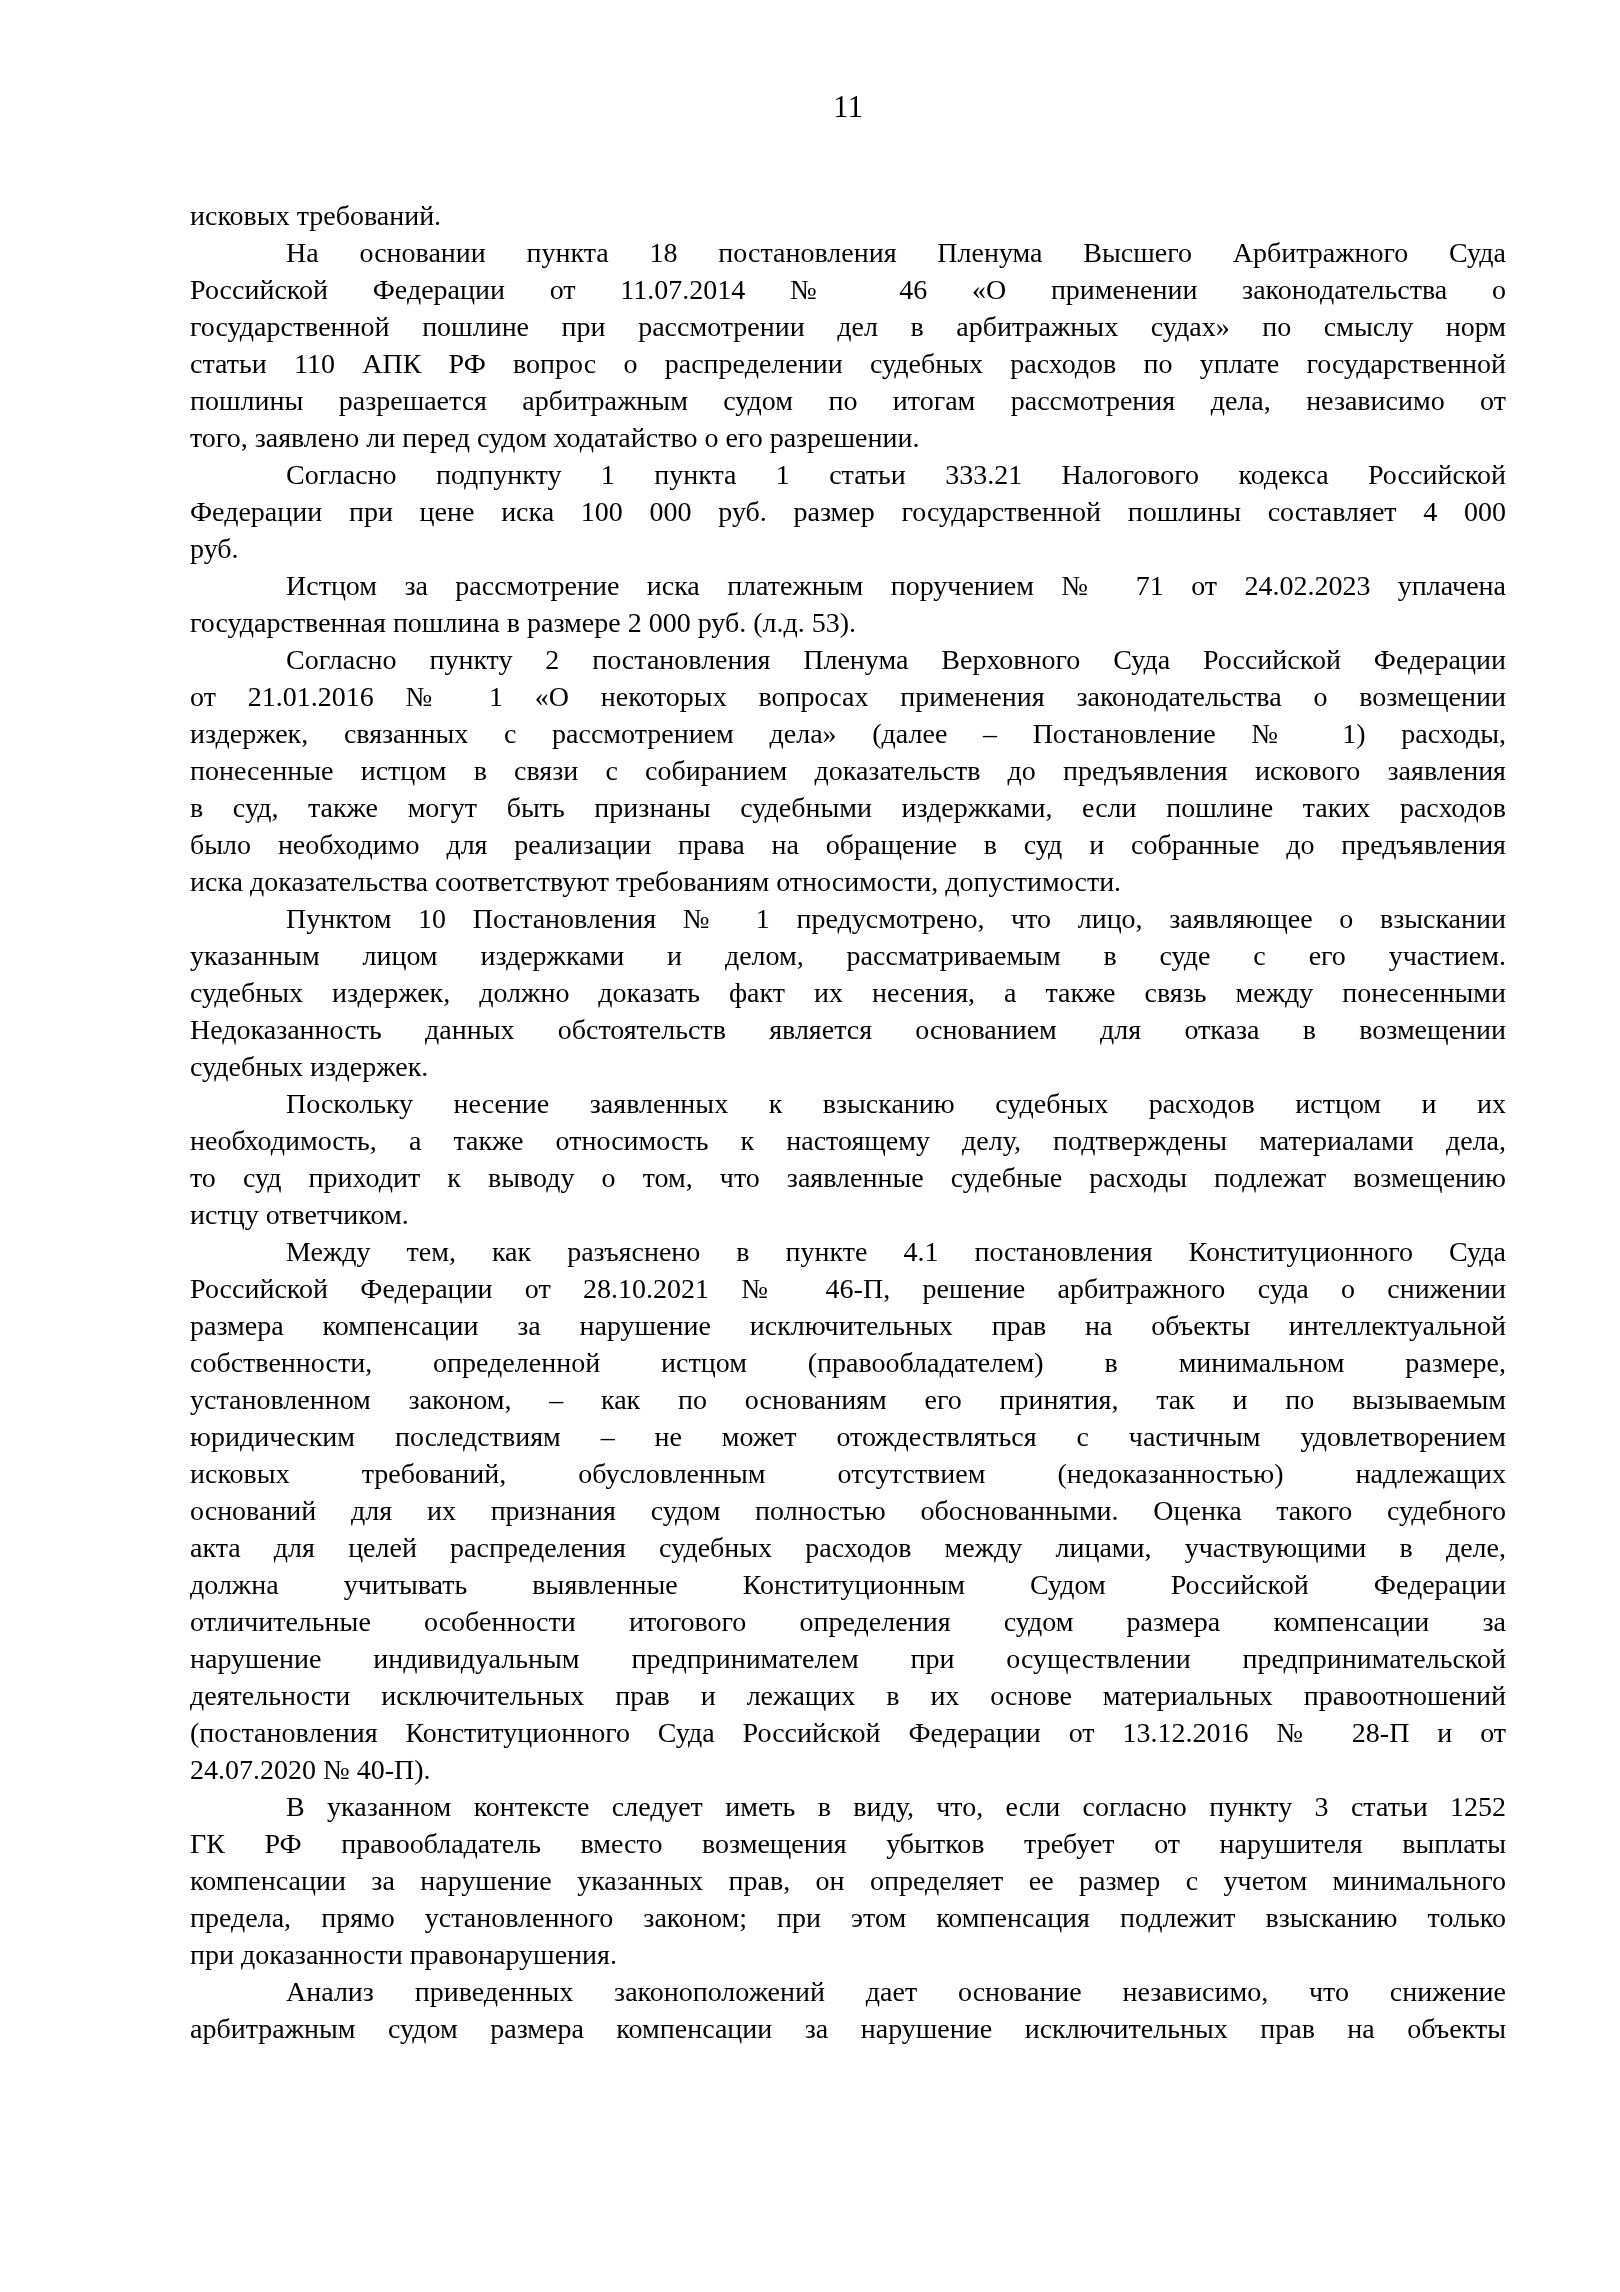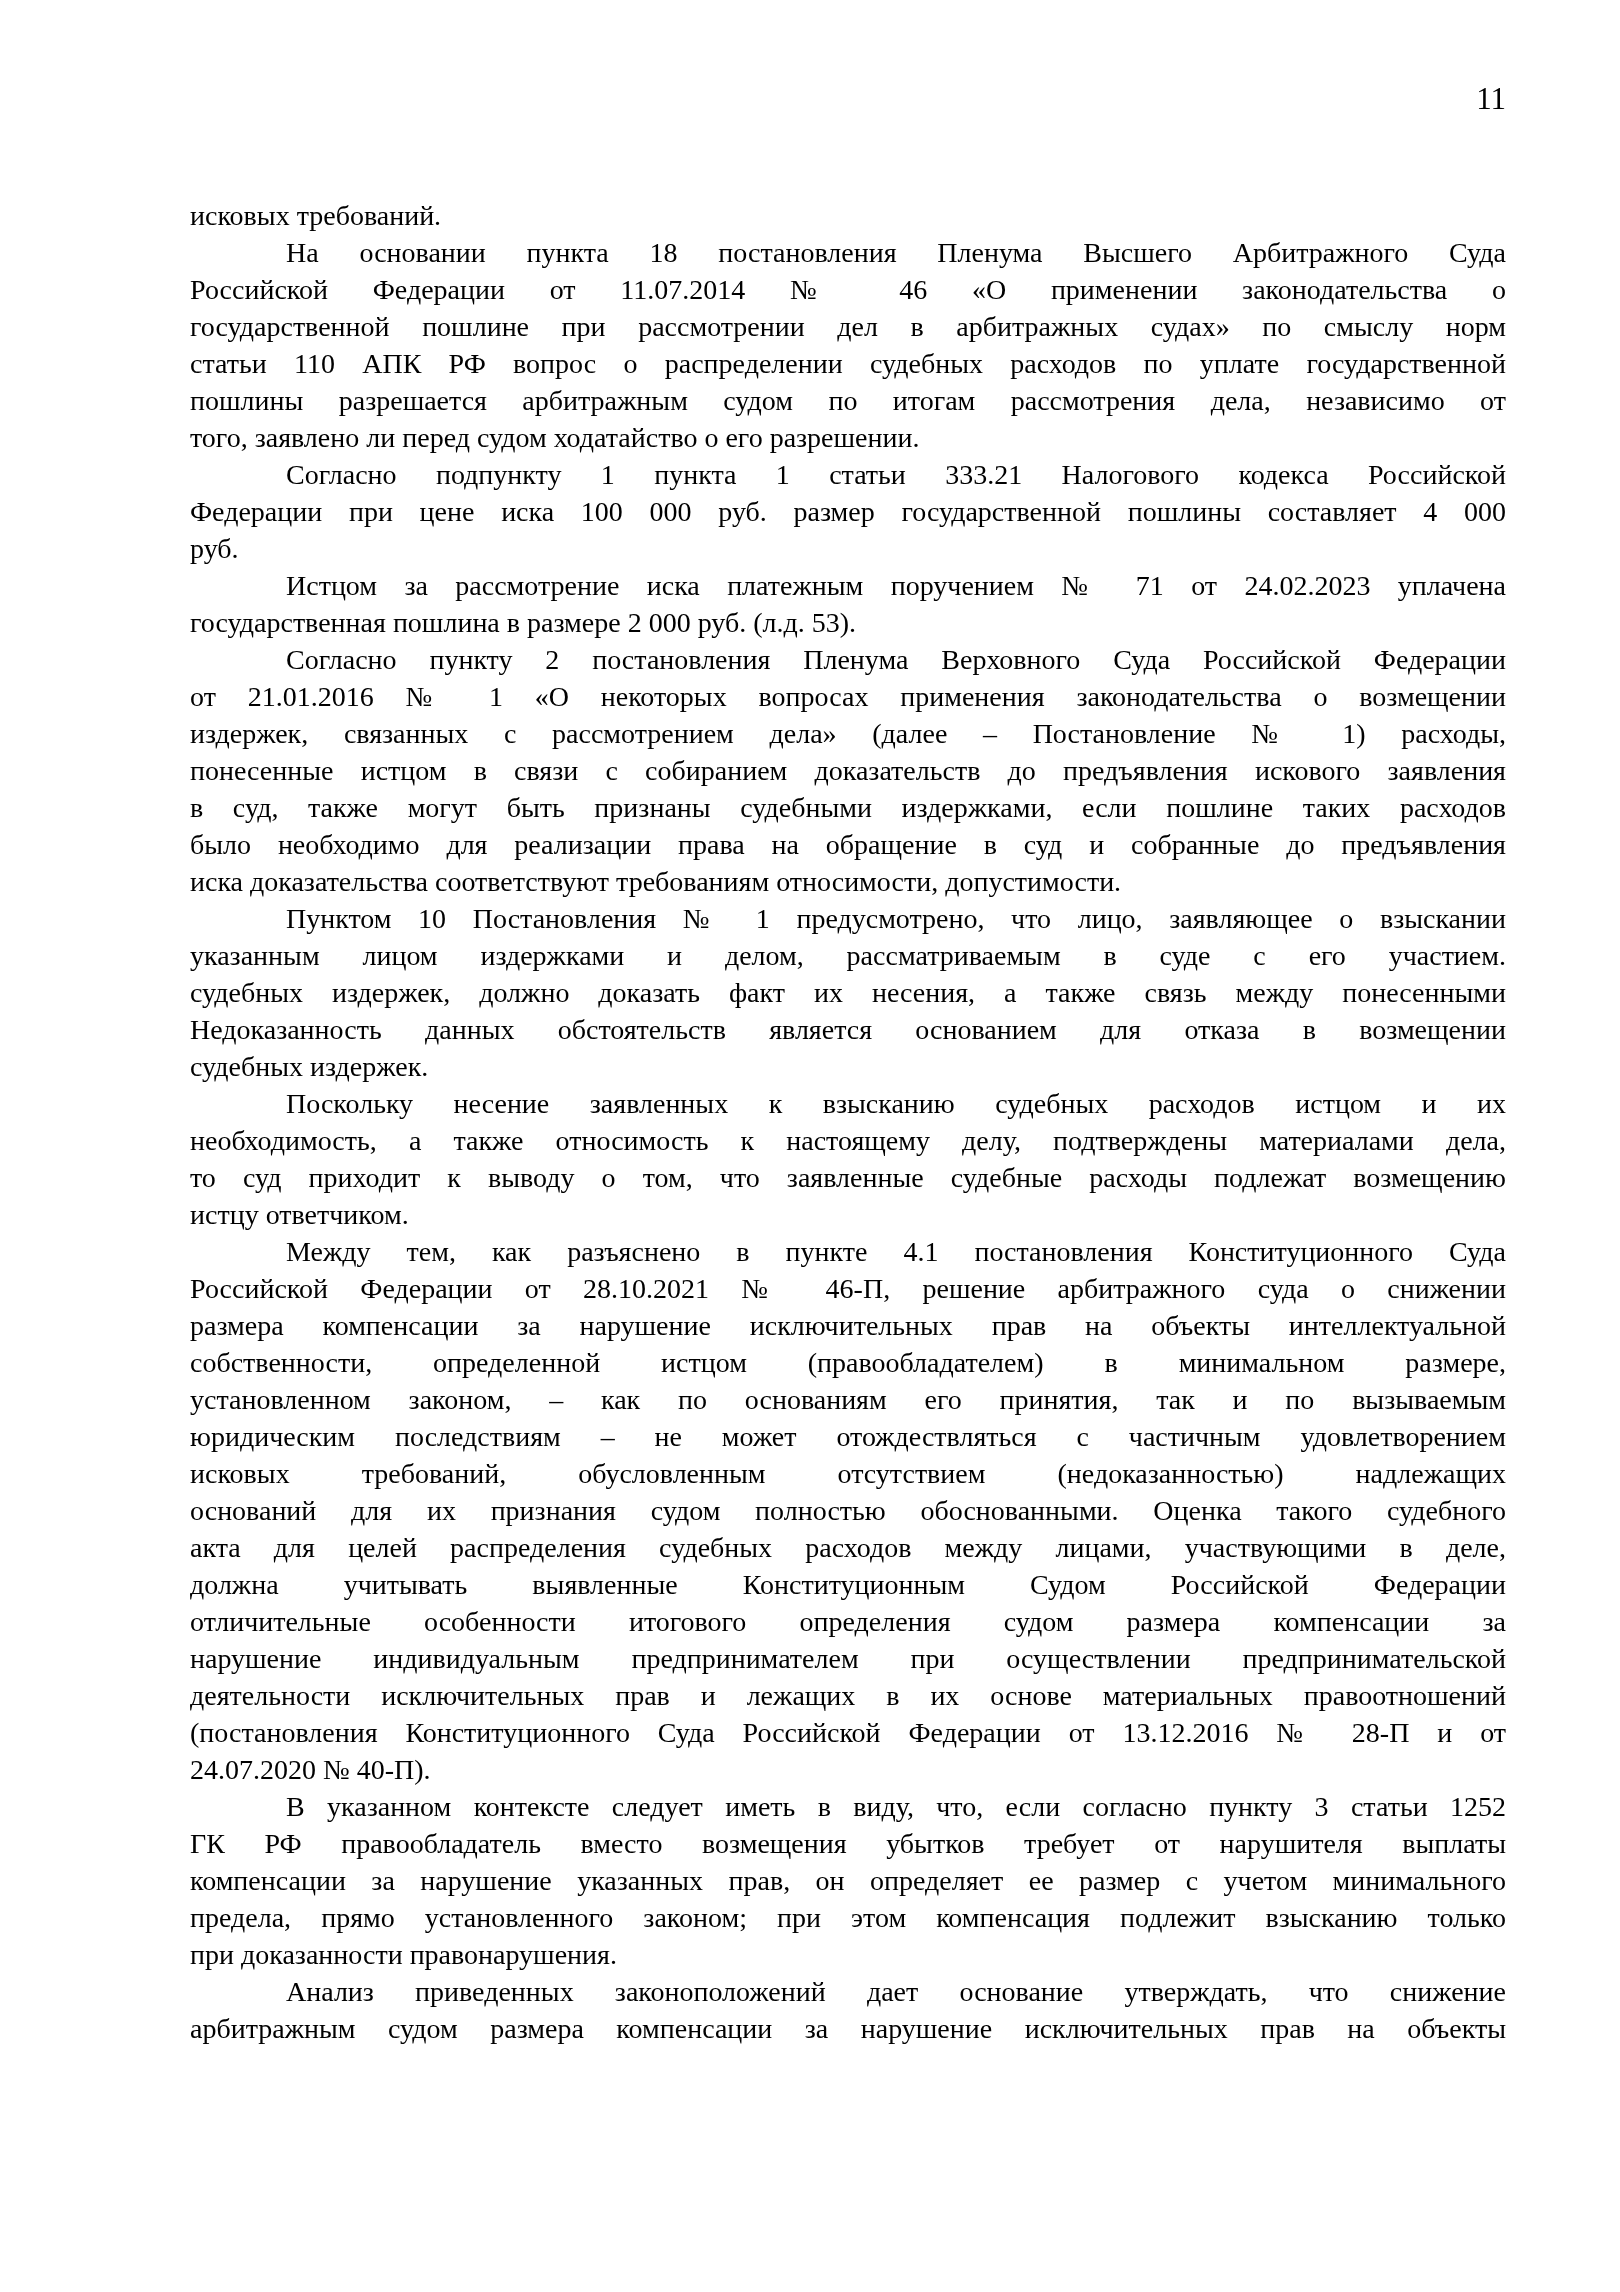--- a/index.html
+++ b/index.html
@@ -12,23 +12,23 @@
     width: 1620px;
     height: 2293px;
     background: #ffffff;
     color: #000000;
     font-family: "Liberation Serif", "DejaVu Serif", serif;
     overflow: hidden;
   }
   .page-number {
     position: absolute;
     left: 190px;
-    top: 80px;
+    top: 88px;
     width: 1316px;
-    text-align: right;
+    text-align: center;
     font-size: 31px;
     line-height: 37px;
   }
   .doc {
     position: absolute;
     left: 190px;
     top: 197px;
     width: 1316px;
     font-size: 28px;
     line-height: 37px;
@@ -116,18 +116,18 @@
         <div class="line">24.07.2020 № 40-П).</div>
       </div>
       <div class="paragraph">
         <div class="line indent justify">В указанном контексте следует иметь в виду, что, если согласно пункту 3 статьи 1252</div>
         <div class="line justify">ГК РФ правообладатель вместо возмещения убытков требует от нарушителя выплаты</div>
         <div class="line justify">компенсации за нарушение указанных прав, он определяет ее размер с учетом минимального</div>
         <div class="line justify">предела, прямо установленного законом; при этом компенсация подлежит взысканию только</div>
         <div class="line">при доказанности правонарушения.</div>
       </div>
       <div class="paragraph">
-        <div class="line indent justify">Анализ приведенных законоположений дает основание утверждать, что снижение</div>
+        <div class="line indent justify">Анализ приведенных законоположений дает основание независимо, что снижение</div>
         <div class="line justify">арбитражным судом размера компенсации за нарушение исключительных прав на объекты</div>
       </div>
     </div>
 </div>
 
 
 </body></html>

